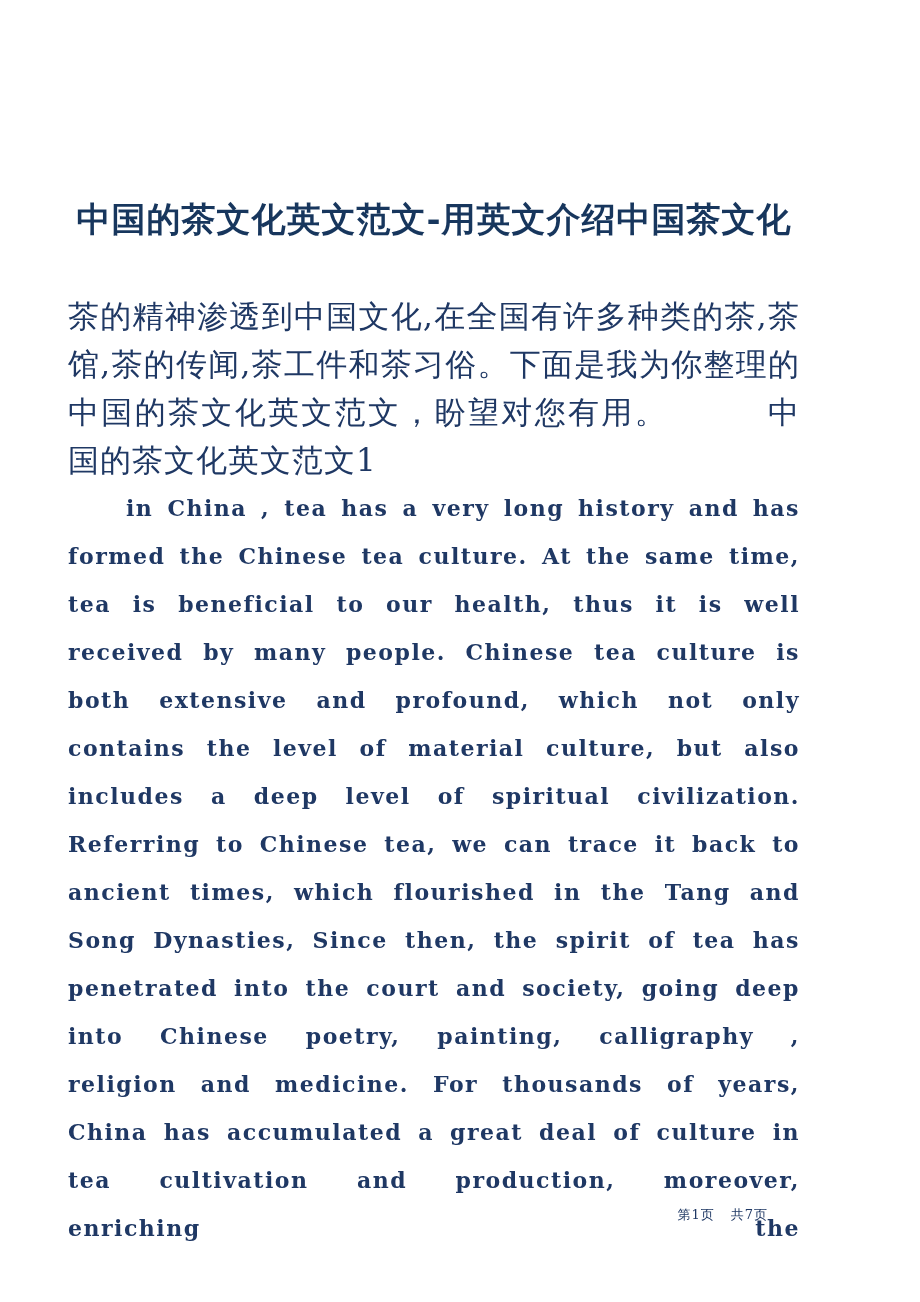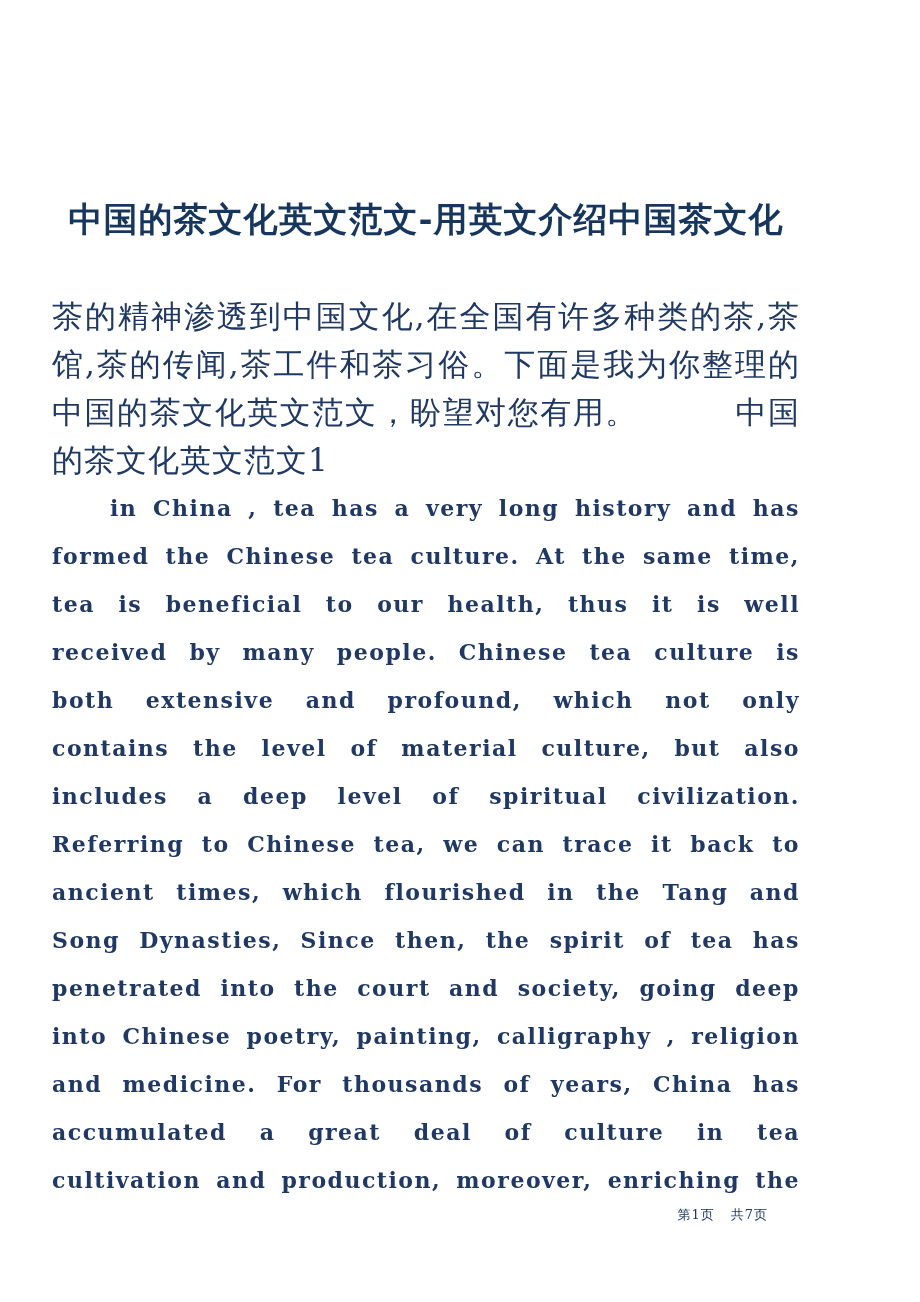--- a/index.html
+++ b/index.html
@@ -7,21 +7,21 @@
     padding: 0;
     background: #ffffff;
   }
   .page {
     position: relative;
     width: 920px;
     height: 1302px;
     margin: 0 auto;
     background: #ffffff;
     box-sizing: border-box;
-    padding: 186px 120px 0 52px;
+    padding: 186px 120px 0 68px;
     overflow: hidden;
     font-family: "DejaVu Serif", "Liberation Serif", serif;
     color: #1f3864;
   }
   .doc-title {
     margin: 0 0 40px 0;
     text-align: center;
     font-size: 34px;
     font-weight: bold;
     line-height: 66px;

